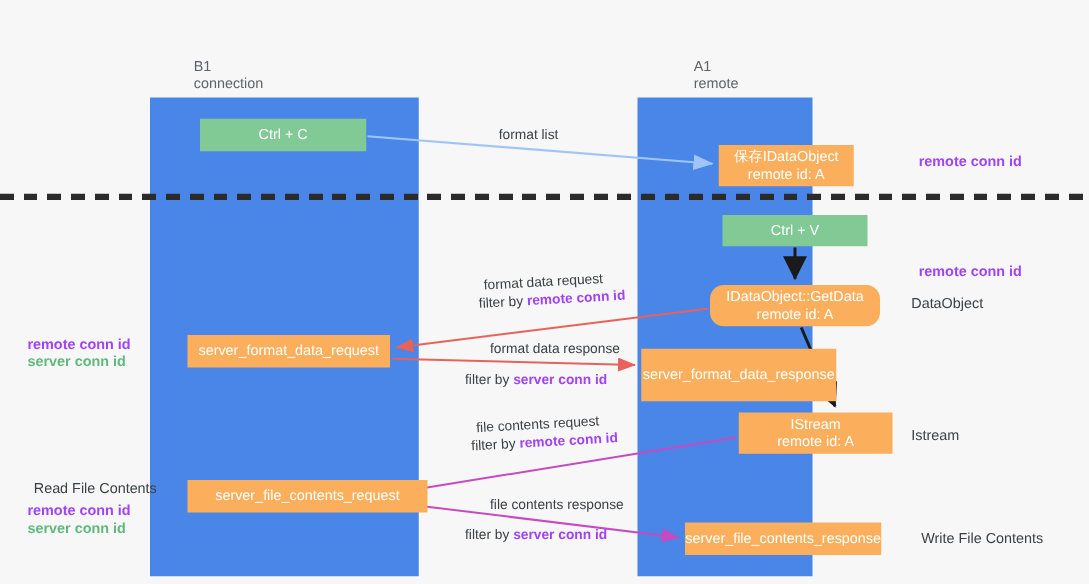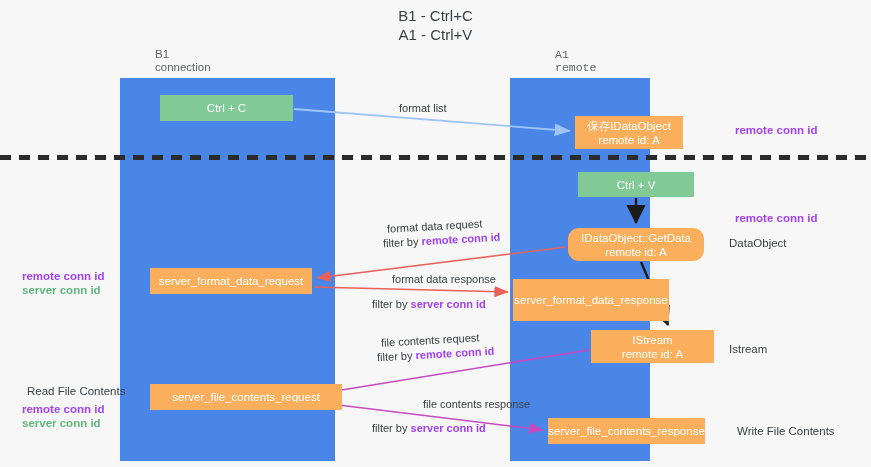--- a/index.html
+++ b/index.html
@@ -15,21 +15,21 @@
     position:absolute;left:0;top:6px;width:871px;text-align:center;
     font-size:15px;line-height:19px;color:#3c4043;white-space:pre-line;
   }
 
   
   .colhead{
     position:absolute;text-align:left;font-size:11.5px;line-height:13px;
     color:#5f6368;white-space:pre-line;
   }
   #head-b1{left:155px;top:48px;width:120px;}
-  #head-a1{left:555px;top:48px;width:120px;font-family:Liberation Mono, monospace;}
+  #head-a1{left:555px;top:48px;width:120px;}
 
   
   .lane{position:absolute;background:#4a86e8;}
   #lane-b1{left:120px;top:78px;width:215px;height:383px;}
   #lane-a1{left:510px;top:78px;width:140px;height:383px;}
 
   
   .divider{
     position:absolute;left:0;top:155px;width:871px;height:5px;
     background-image:repeating-linear-gradient(to right,#2b2b2b 0px,#2b2b2b 11px,transparent 11px,transparent 19px);
@@ -89,33 +89,31 @@
 
   #e-fdreq-1{left:387px;top:219px;transform:rotate(-3.2deg);}
   #e-fdreq-2{left:383px;top:233px;transform:rotate(-3.2deg);}
 
   #e-fdres-1{left:392px;top:272px;}
   #e-fdres-2{left:372px;top:297px;}
 
   #e-fcreq-1{left:381px;top:333px;transform:rotate(-3.2deg);}
   #e-fcreq-2{left:377px;top:347px;transform:rotate(-3.2deg);}
 
-  #e-fcres-1{left:392px;top:397px;margin-left:31px;}
+  #e-fcres-1{left:392px;top:397px;}
   #e-fcres-2{left:372px;top:421px;}
 
   svg.edges{position:absolute;left:0;top:0;width:871px;height:467px;
     pointer-events:none;}
 </style>
 </head>
 <body>
 
 <div class="stage">
 
-  <div class="title" id="diagram-title">B1 - Ctrl+C
-A1 - Ctrl+V</div>
 
   <div class="lane" id="lane-b1"></div>
   <div class="lane" id="lane-a1"></div>
 
   <div class="colhead" id="head-b1">B1
 connection</div>
   <div class="colhead" id="head-a1">A1
 remote</div>
 
   <svg class="edges" viewBox="0 0 871 467">

